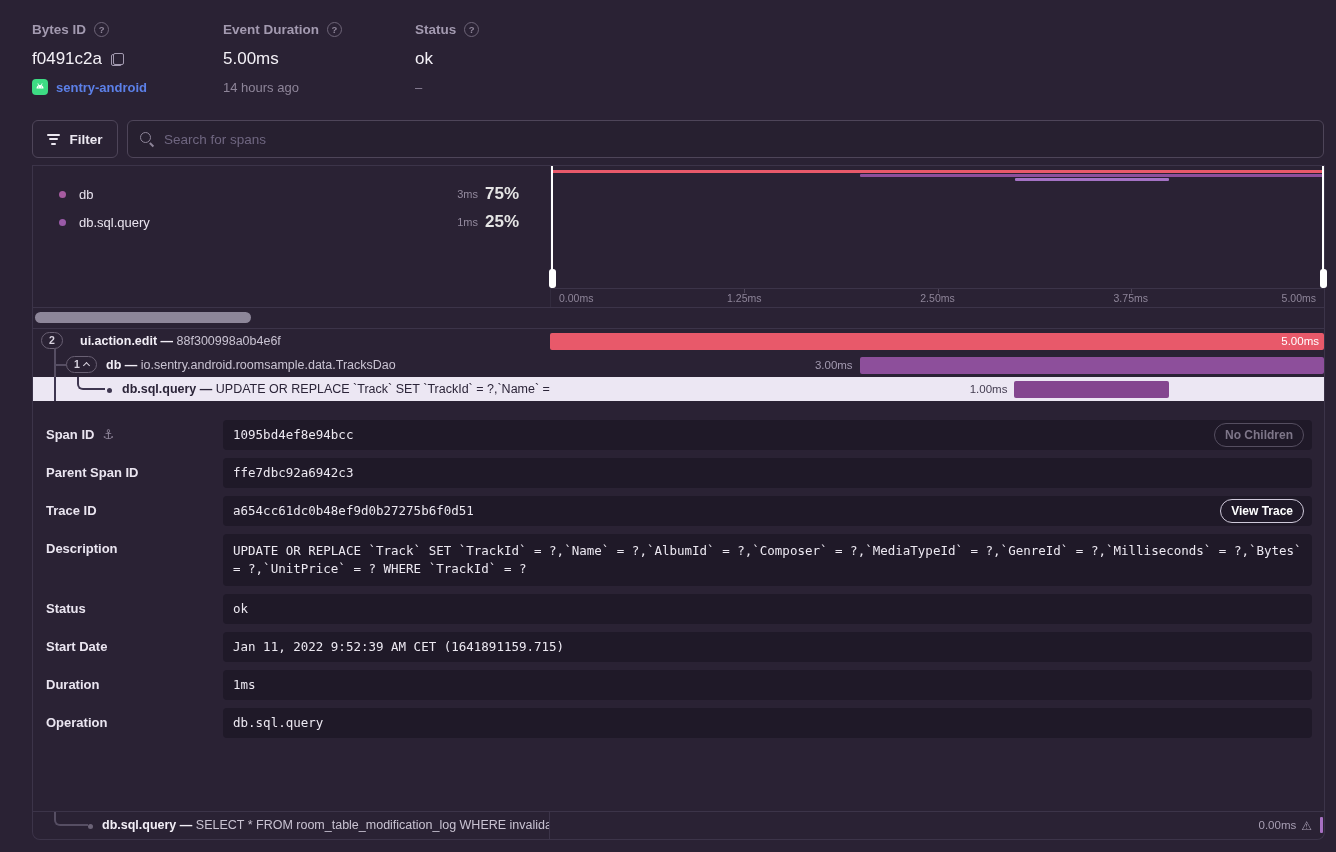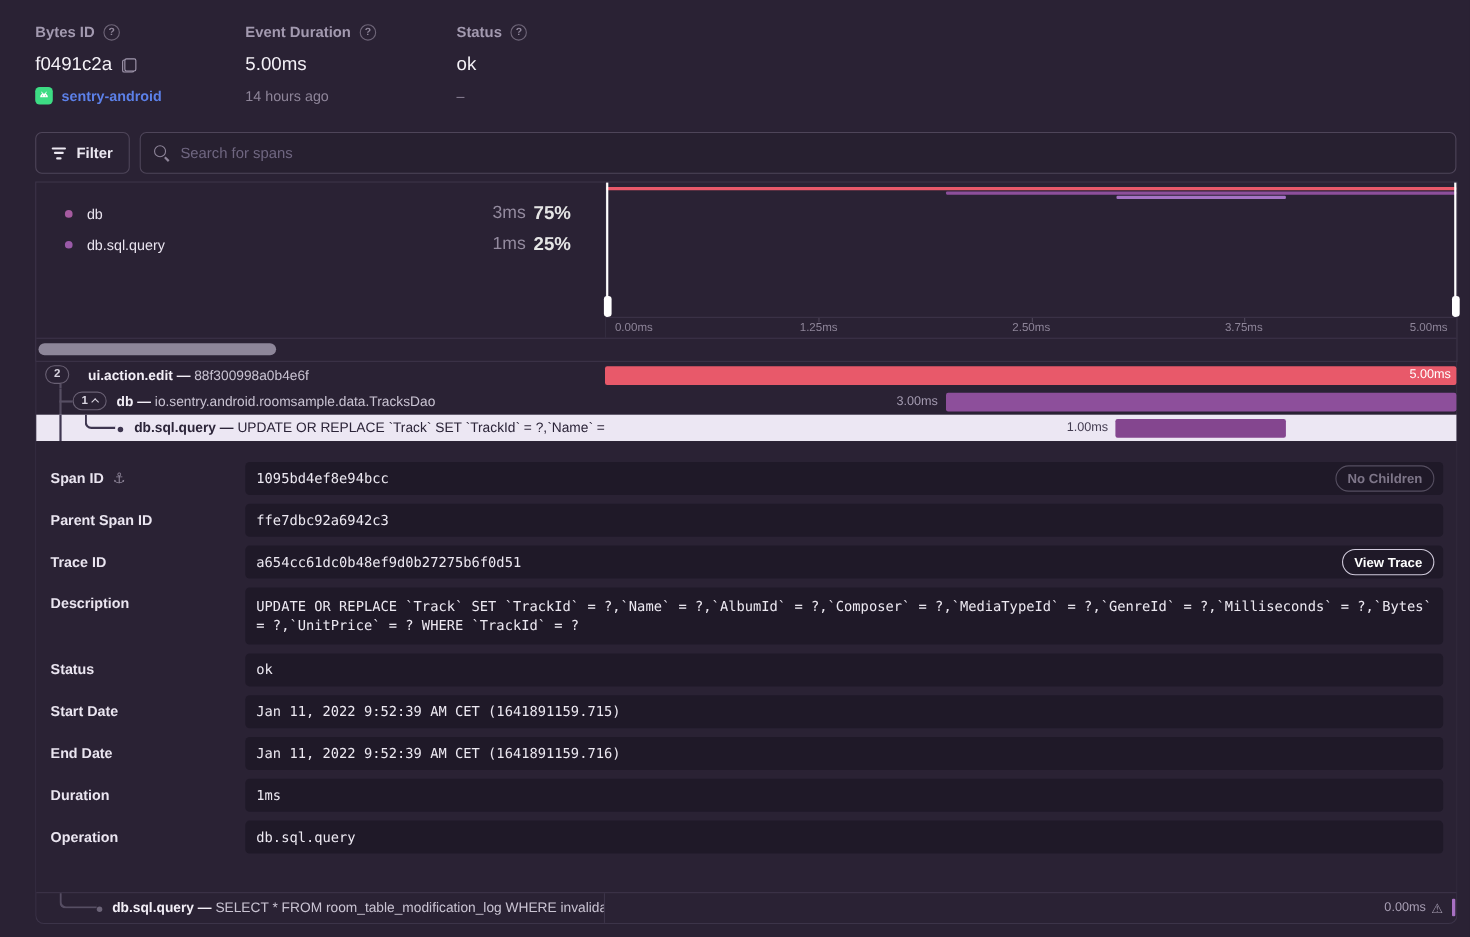--- a/index.html
+++ b/index.html
@@ -47,21 +47,21 @@
   .search input { flex:1; background:transparent; border:none; outline:none; color:#ece8f1; font-size:13.5px; }
   .search input::placeholder { color:#6f6680; }
 
   
   .mm { position:absolute; top:165px; left:32px; width:1293px; height:164px; border:1px solid #3c3449; }
   .mm-top { display:flex; height:141px; }
   .legend { width:517px; padding-top:14px; }
   .legend-row { display:flex; align-items:center; height:28px; padding:0 24px 0 26px; cursor:pointer; }
   .dot { width:7px; height:7px; border-radius:50%; margin-right:13px; flex:0 0 auto; }
   .l-name { flex:1; font-size:13px; color:#e9e4ef; }
-  .l-dur { width:50px; text-align:right; font-size:16px; color:#938a9e; }
+  .l-dur { width:50px; text-align:right; font-size:11px; color:#938a9e; }
   .l-pct { width:48px; text-align:center; font-size:17px; font-weight:bold; color:#e5e5e5; }
   .mm-right { flex:1; display:flex; flex-direction:column; border-left:1px solid #332c3f; }
   .mm-canvas { height:122px; position:relative; cursor:pointer; }
   .mm-bar { position:absolute; height:3px; border-radius:1px; }
   .mm-bar.b0 { top:4px; } .mm-bar.b1 { top:8px; } .mm-bar.b2 { top:12px; }
   .handle { position:absolute; top:0; height:122px; width:2px; background:#ffffff; z-index:3; cursor:ew-resize; }
   .handle.left { left:0; } .handle.right { right:0; }
   .grip { position:absolute; bottom:0; left:-2.5px; width:7px; height:19px; background:#ffffff; border-radius:3px; }
   .mm-axis { height:19px; border-top:1px solid #3c3449; position:relative; font-size:10.5px; color:#8e8599; }
   .tick { position:absolute; top:0; width:1px; height:4px; background:#4e4559; }
@@ -340,28 +340,20 @@
 
     <div class="d-row">
       <div class="d-label">
           <span>Start Date</span>
         </div>
       <div class="d-value">
         <span class="mono">Jan 11, 2022 9:52:39 AM CET (1641891159.715)</span>
       </div>
     </div>
 
-    <div class="d-row">
-      <div class="d-label">
-          <span>End Date</span>
-        </div>
-      <div class="d-value">
-        <span class="mono">Jan 11, 2022 9:52:39 AM CET (1641891159.716)</span>
-      </div>
-    </div>
 
     <div class="d-row">
       <div class="d-label">
           <span>Duration</span>
         </div>
       <div class="d-value">
         <span class="mono">1ms</span>
       </div>
     </div>
 

